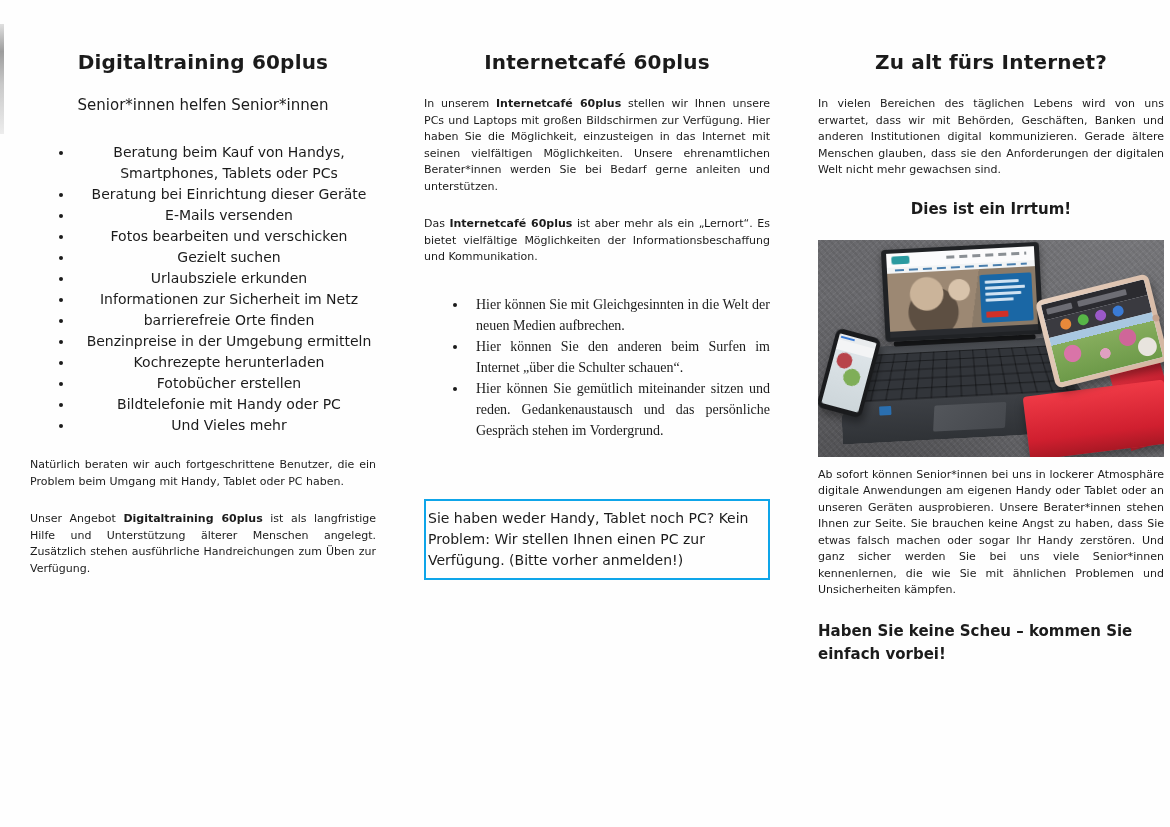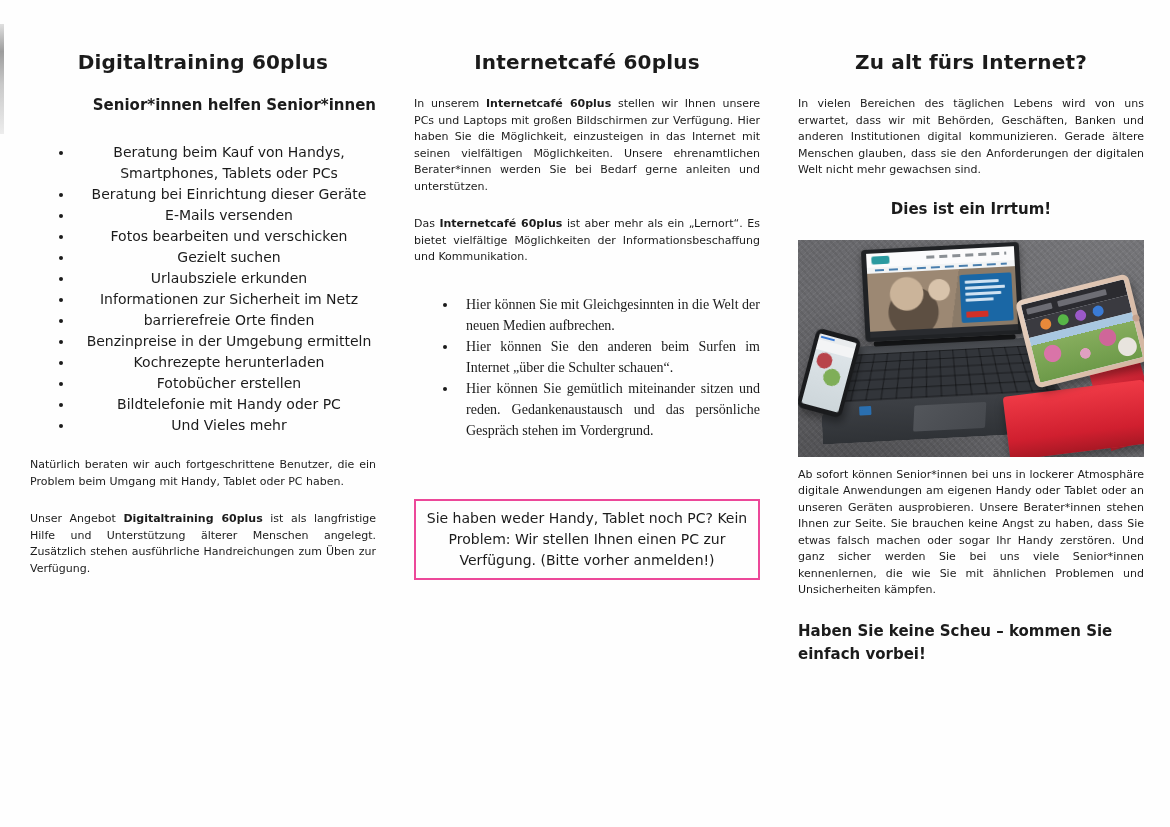--- a/index.html
+++ b/index.html
@@ -10,50 +10,50 @@
     font-family:"DejaVu Sans","Liberation Sans",sans-serif;
     color:#1b1b1b;
     overflow:hidden;
     margin:0 auto;
   }
   .edge-artifact{
     position:absolute;left:0;top:24px;width:4px;height:110px;
     background:linear-gradient(#e0e0e0,#9d9d9d 25%,#c9c9c9 55%,#ededed);
   }
   .page{
-    display:flex;gap:38px;
+    display:flex;gap:48px;
     padding:48px 28px 0 30px;
     box-sizing:border-box;
   }
   .col{width:346px;flex:0 0 auto;box-sizing:border-box;}
   h1.col-title{
     font-size:20px;font-weight:bold;text-align:center;
     margin:2px 0 22px 0;letter-spacing:.2px;
   }
   .subtitle{
-    font-size:15px;font-weight:bold;text-align:right;
+    font-size:15px;font-weight:normal;text-align:center;
     margin:0 0 18px 0;
   }
   p{font-size:11px;line-height:1.5;margin:0 0 21px 0;}
   .just{text-align:justify;}
   ul.bullets{
     margin:28px 0 21px 0;padding:0 0 0 44px;
     list-style:disc outside;
     text-align:center;
   }
   ul.bullets li{
     font-size:14px;line-height:1.5;
     padding-left:8px;
   }
   ul.bullets.just li{text-align:justify;font-family:Liberation Serif, serif;}
   .info-box{
-    border:2px solid #ec4899;
-    padding:7px 10px;
+    border:2px solid #0ea5e9;
+    padding:7px 2px;
     margin-top:58px;
-    font-size:14px;line-height:1.5;text-align:center;
+    font-size:14px;line-height:1.5;
   }
   .claim{
     font-size:15px;font-weight:bold;text-align:center;
     margin:0 0 22px 0;
   }
   .closing{
     font-size:15px;font-weight:bold;line-height:1.55;
     text-align:left;margin-top:16px;
   }
 

